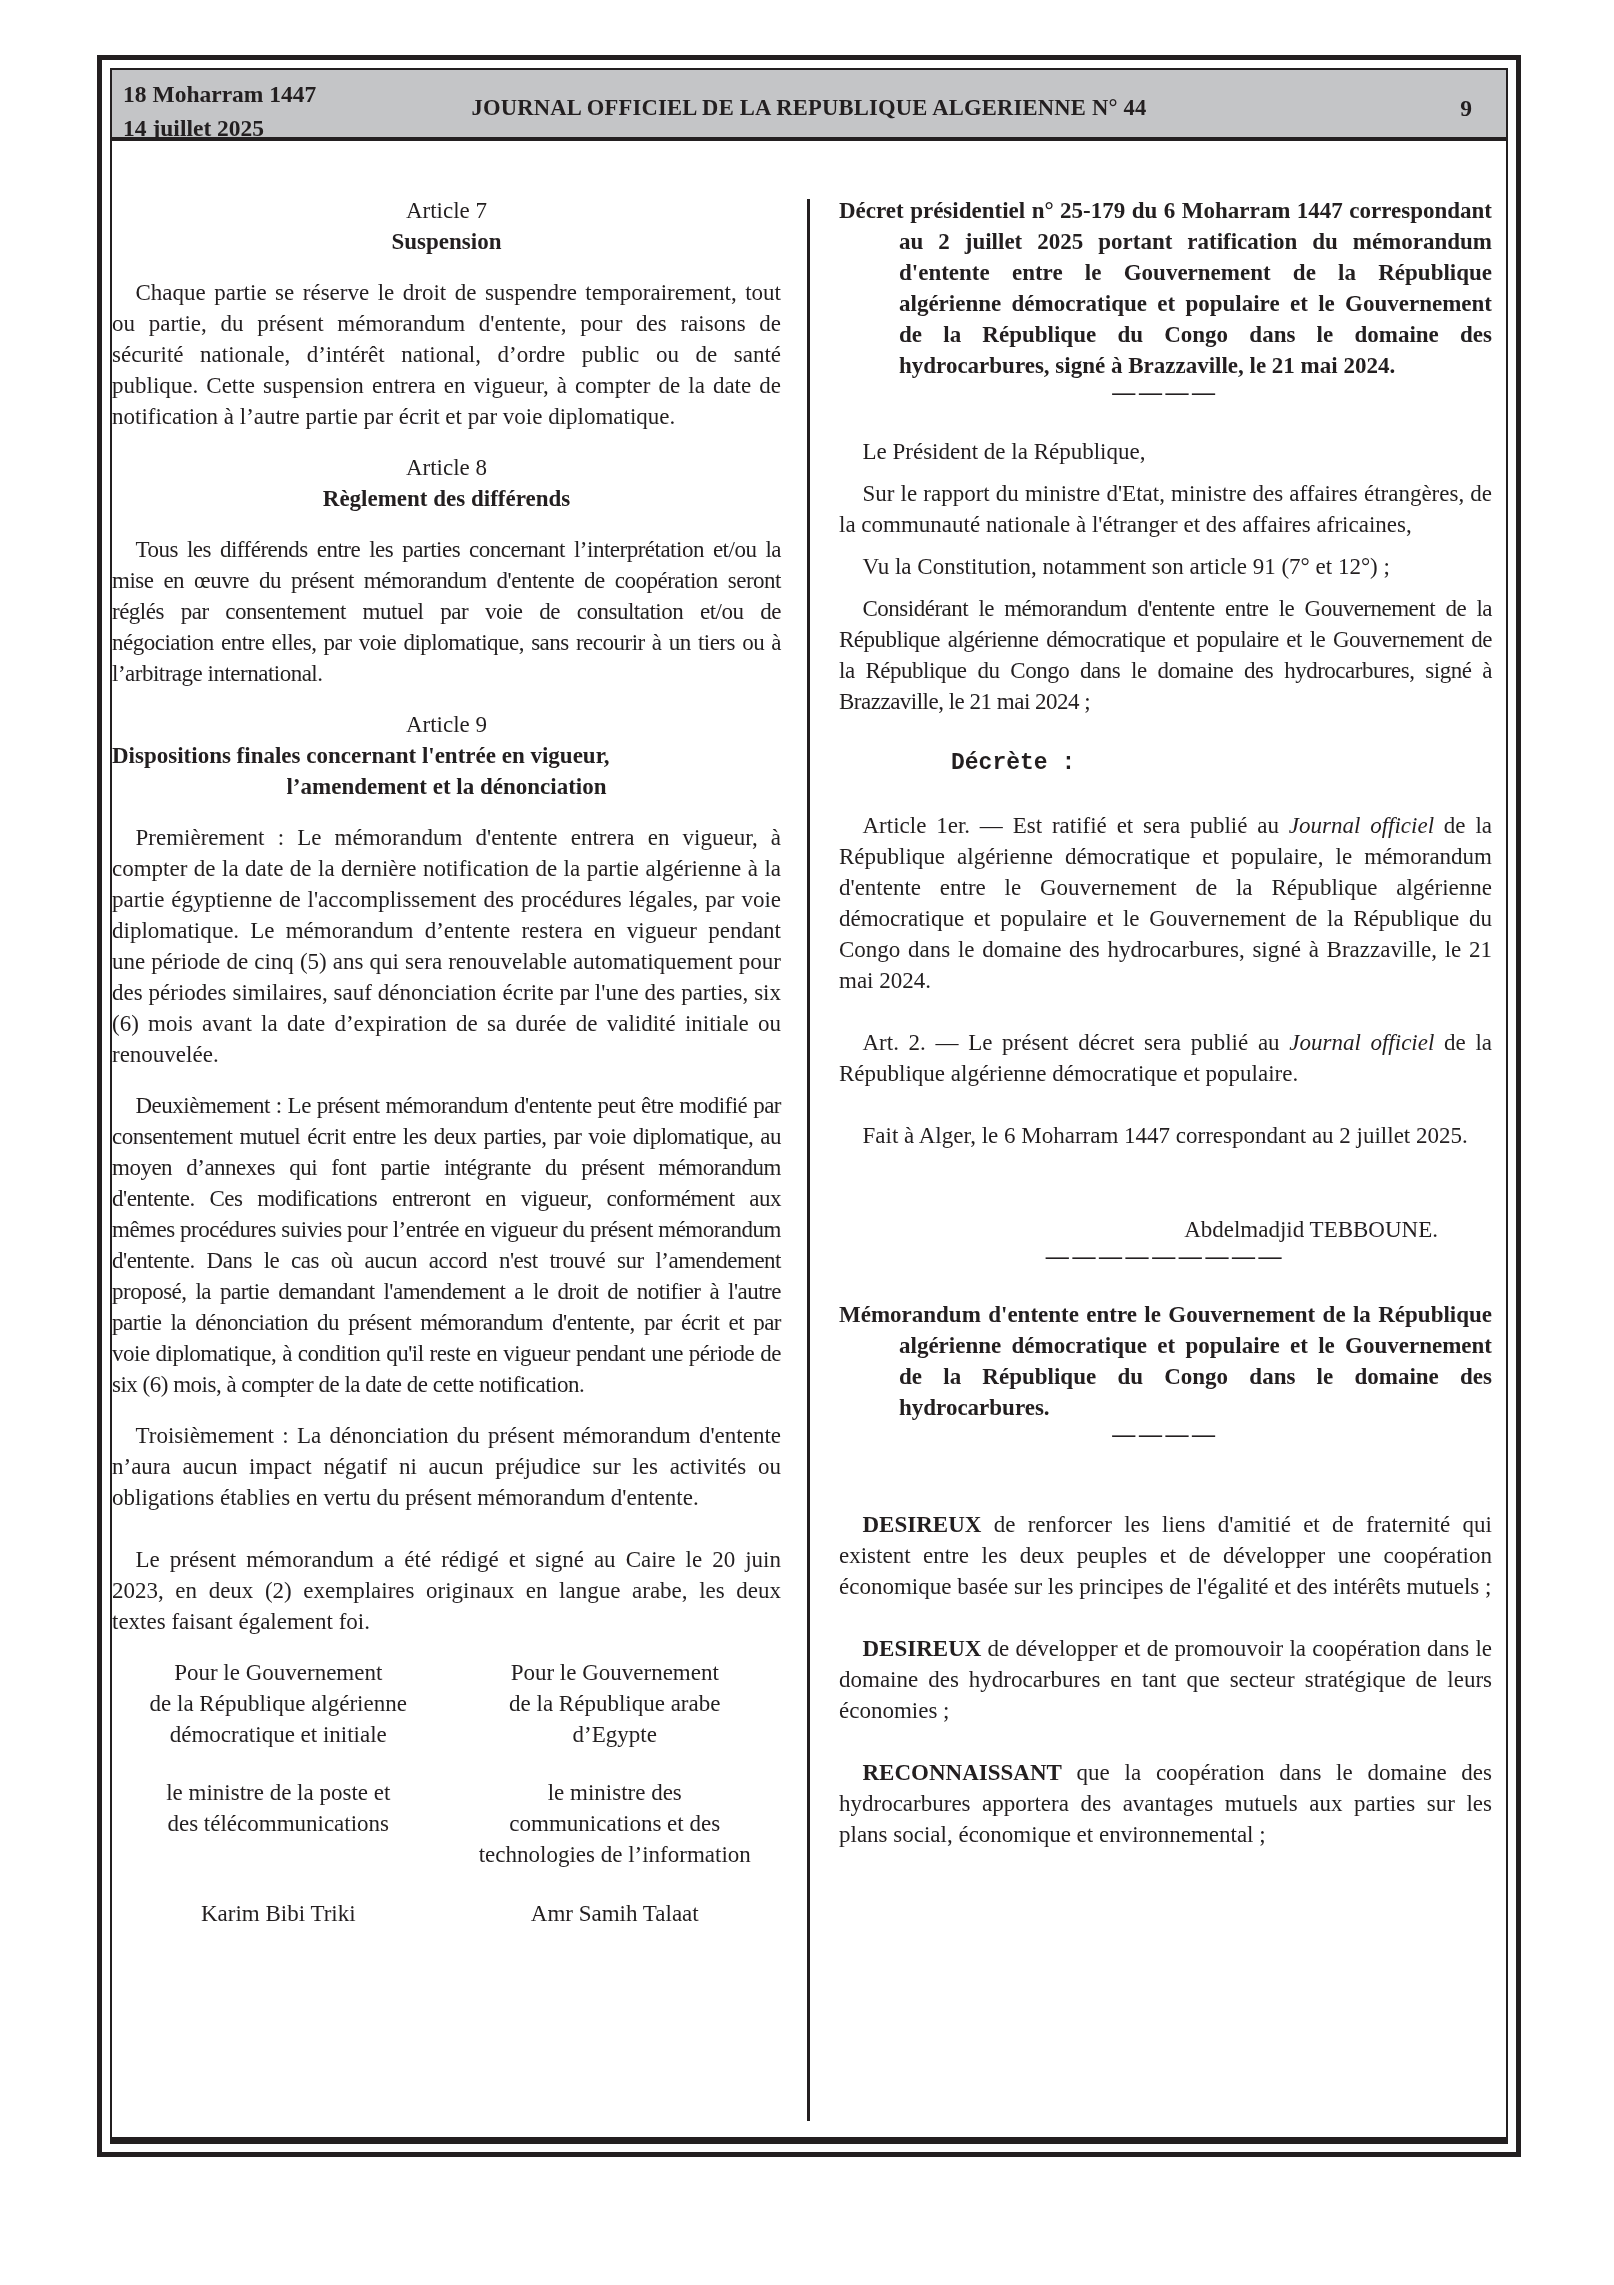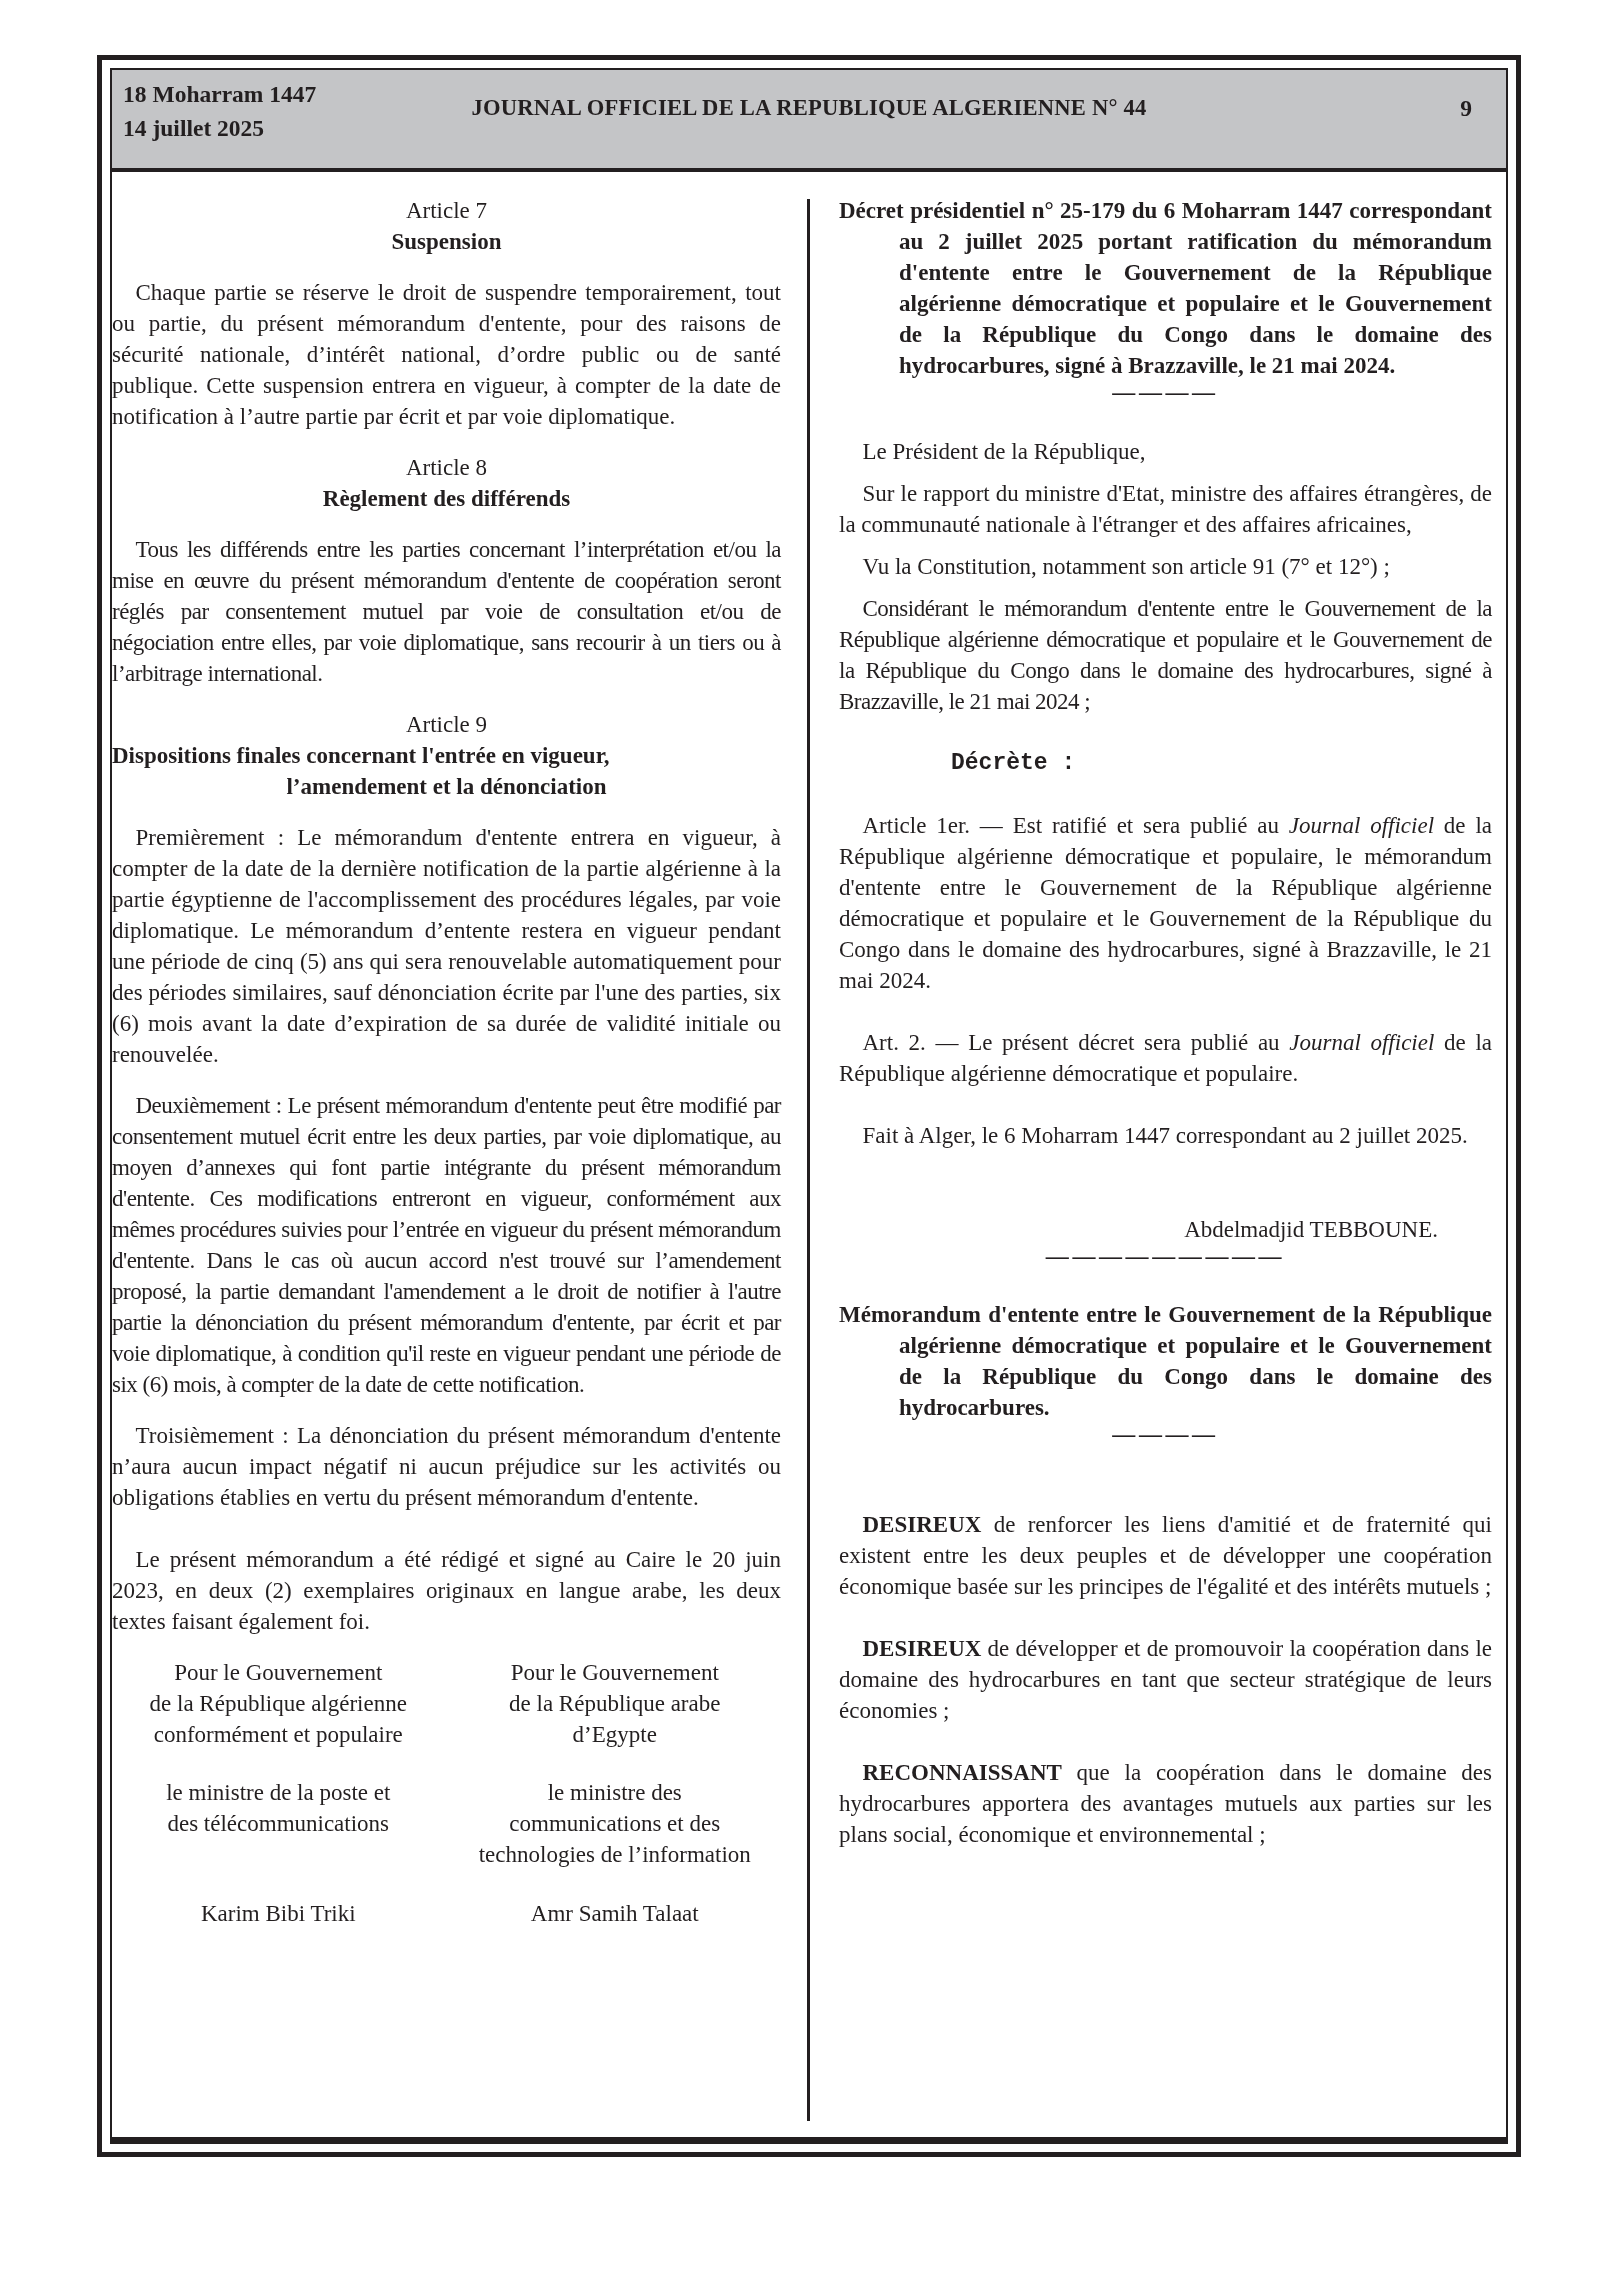--- a/index.html
+++ b/index.html
@@ -3,21 +3,21 @@
   <meta charset="utf-8">
   <style>
     html, body { margin: 0; padding: 0; background: #ffffff; }
     body { width: 1615px; height: 2285px; position: relative; overflow: hidden;
            font-family: "Liberation Serif", "DejaVu Serif", serif; color: #231f20; }
     .frame-outer { position: absolute; left: 97px; top: 55px; width: 1424px; height: 2102px;
                    border: 5.4px solid #231f20; box-sizing: border-box; }
     .frame-inner { position: absolute; left: 8.1px; top: 8.1px; right: 8.1px; bottom: 8.1px;
                    border-left: 2.7px solid #231f20; border-right: 2.7px solid #231f20;
                    border-top: 2.7px solid #231f20; border-bottom: 7.2px solid #231f20; }
-    .header { position: absolute; left: 0; top: 0; right: 0; height: 102px; background: #c4c5c7;
+    .header { position: absolute; left: 0; top: 0; right: 0; height: 71px; background: #c4c5c7;
               border-bottom: 4.5px solid #231f20; box-sizing: border-box; }
     .hdr-date { position: absolute; left: 11px; top: 7.2px; font-weight: bold; font-size: 23.5px; line-height: 34px; }
     .hdr-title { position: absolute; left: 0; right: 0; top: 25px; text-align: center; font-weight: bold; font-size: 22.6px; letter-spacing: 0.2px; }
     .hdr-page { position: absolute; right: 34px; top: 25px; font-weight: bold; font-size: 23.5px; }
 
     .col { position: absolute; top: 195px; font-size: 23px; line-height: 31px; text-align: justify; }
     .col-left { left: 112px; width: 669px; }
     .col-right { left: 839px; width: 653px; }
     .divider { position: absolute; left: 807px; top: 199px; width: 2.7px; height: 1922px; background: #231f20; }
 
@@ -81,21 +81,21 @@
     <p class="ind">Troisièmement : La dénonciation du présent mémorandum d'entente n’aura aucun impact négatif ni aucun préjudice sur les activités ou obligations établies en vertu du présent mémorandum d'entente.</p>
   </section>
   <div class="gap-l"></div>
   <p class="ind">Le présent mémorandum a été rédigé et signé au Caire le 20 juin 2023, en deux (2) exemplaires originaux en langue arabe, les deux textes faisant également foi.</p>
   <div class="gap-m"></div>
   <div class="sig-grid">
     <div>
       <div class="sig-cell">
         <p>Pour le Gouvernement</p>
         <p>de la République algérienne</p>
-        <p>conformément et populaire</p>
+        <p>démocratique et initiale</p>
       </div>
       <div class="sig-cell" style="min-height:94px;">
         <p>le ministre de la poste et</p>
         <p>des télécommunications</p>
       </div>
       <p>Karim Bibi Triki</p>
     </div>
     <div>
       <div class="sig-cell">
         <p>Pour le Gouvernement</p>

